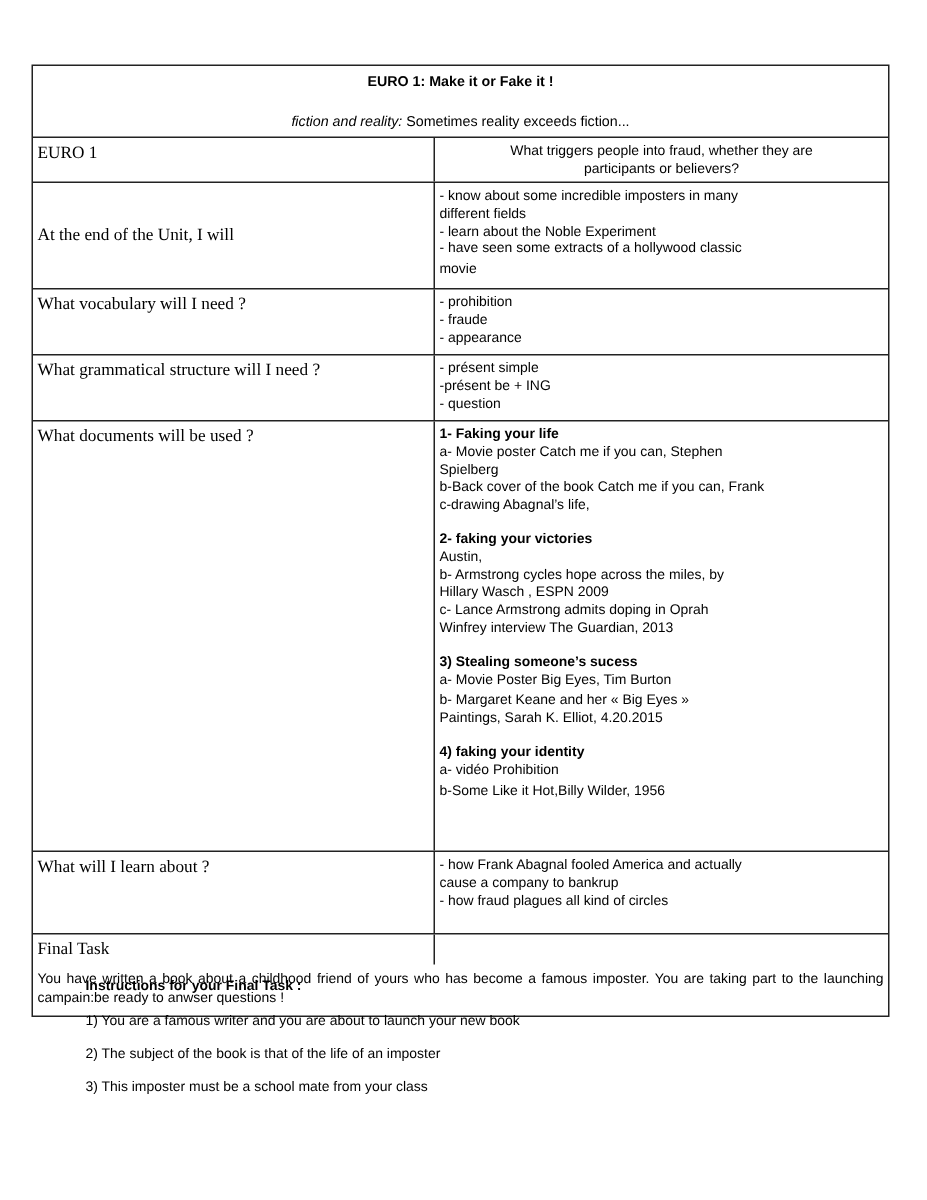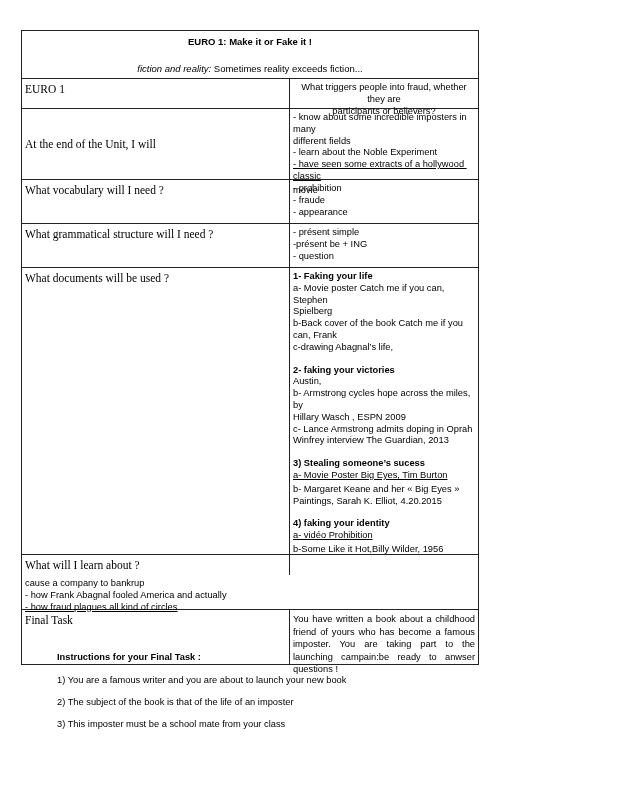--- a/index.html
+++ b/index.html
@@ -10,22 +10,22 @@
     body {
       width: 618px;
       height: 800px;
       position: relative;
       overflow: hidden;
       color: #000;
     }
     .sheet {
       position: absolute;
       left: 21px;
-      top: 30px;
-      width: 458px;
+      top: 43px;
+      width: 572px;
       border: 1.5px solid #222;
       box-sizing: border-box;
     }
     .title-row {
       height: 47px;
       border-bottom: 1.2px solid #222;
       text-align: center;
       font-family: "Liberation Sans", sans-serif;
       font-size: 9.5px;
       position: relative;
@@ -61,21 +61,21 @@
       flex: 1;
       box-sizing: border-box;
       font-family: "Liberation Sans", sans-serif;
       font-size: 9.3px;
       padding: 3px 3px;
       line-height: 11.8px;
     }
     .cell-right.center { text-align: center; }
     .cell-right.justify { text-align: justify; text-align-last: left; }
     .line { display: block; white-space: pre-wrap; }
-    .line.gap-after { margin-bottom: 2px; text-decoration: underline; }
+    .line.gap-after { margin-bottom: 2px; }
     .group { margin-bottom: 11px; }
     .group:last-child { margin-bottom: 0; }
     .group-title { font-weight: bold; display: block; }
     .vcenter { display: flex; align-items: center; }
     .instructions {
       position: absolute;
       left: 57px;
       top: 652px;
       font-family: "Liberation Sans", sans-serif;
       font-size: 9.3px;
@@ -164,30 +164,30 @@
         <span class="line">Paintings, Sarah K. Elliot, 4.20.2015</span>
       </div>
       <div class="group">
         <span class="group-title">4) faking your identity</span>
         <span class="line gap-after">a- vidéo Prohibition</span>
         <span class="line">b-Some Like it Hot,Billy Wilder, 1956</span>
       </div>
     </div>
   </div>
 
-  <div class="row" style="height:55px;flex-direction:column;">
+  <div class="row" style="height:55px;">
     <div class="cell-left">What will I learn about ?</div>
     <div class="cell-right">
+      <span class="line">- how Frank Abagnal fooled America and actually</span>
       <span class="line">cause a company to bankrup</span>
-      <span class="line">- how Frank Abagnal fooled America and actually</span>
       <span class="line gap-after">- how fraud plagues all kind of circles</span>
     </div>
   </div>
 
-  <div class="row" style="height:54px;">
+  <div class="row" style="height:54px;flex-direction:column;">
     <div class="cell-left">Final Task</div>
     <div class="cell-right justify" style="line-height:12.5px;">You have written a book about a childhood friend of yours who has become a famous imposter. You are taking part to the launching campain:be ready to anwser questions !</div>
   </div>
 
 </div>
 
 <div class="instructions">
   <span class="head">Instructions for your Final Task :</span>
   <span class="item">1) You are a famous writer and you are about to launch your new book</span>
   <span class="item">2) The subject of the book is that of the life of an imposter</span>

